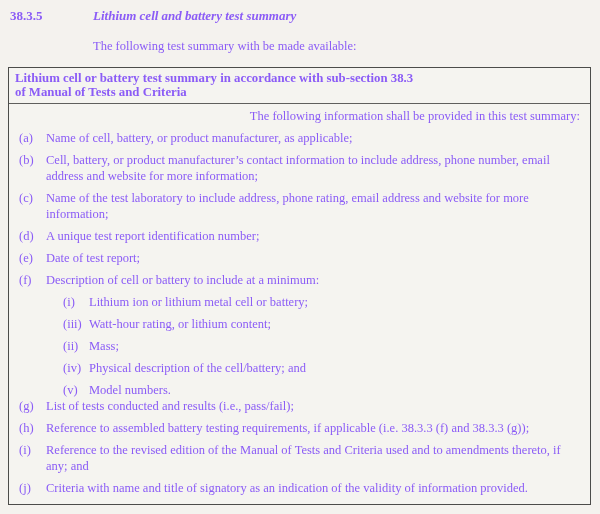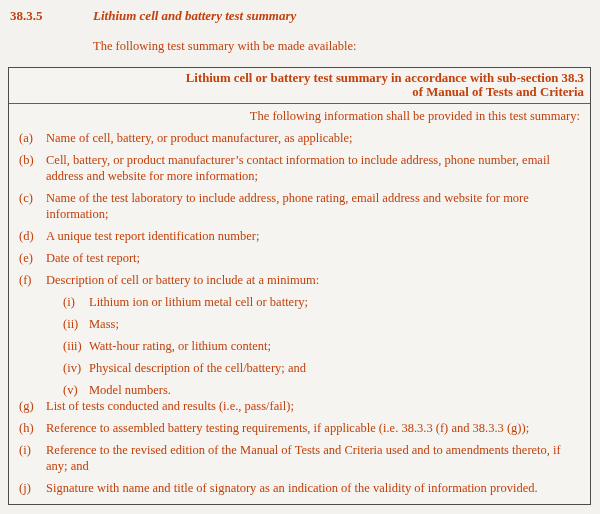--- a/index.html
+++ b/index.html
@@ -6,21 +6,21 @@
     margin: 0;
     padding: 0;
     background: #f4f2ee;
   }
   .page {
     position: relative;
     width: 600px;
     height: 514px;
     background: #f4f2ee;
     font-family: "Liberation Serif", "DejaVu Serif", serif;
-    color: #c2410c;
+    color: #8b5cf6;
     font-size: 12.5px;
     overflow: hidden;
     box-sizing: border-box;
   }
   .heading-row {
     display: flex;
     padding: 8px 0 0 10px;
     font-size: 13px;
     line-height: 15px;
   }
@@ -35,21 +35,21 @@
   .intro {
     margin: 16px 0 0 93px;
     line-height: 15px;
   }
   .box {
     margin: 13px 9px 0 8px;
     border: 1.5px solid #4c4c4a;
     background: #f5f4f0;
   }
   .box-header {
-    text-align: right;
+    text-align: left;
     font-weight: bold;
     font-size: 12.8px;
     line-height: 14px;
     padding: 3px 6px 4px 6px;
     border-bottom: 1px solid #5f5f5d;
   }
   .box-body {
     padding: 4px 10px 8px 10px;
     line-height: 16px;
   }
@@ -128,26 +128,26 @@
         <span class="lbl">(f)</span>
         <span class="txt">Description of cell or battery to include at a minimum:</span>
       </div>
 
       <div class="subitems">
         <div class="item">
           <span class="lbl">(i)</span>
           <span class="txt">Lithium ion or lithium metal cell or battery;</span>
         </div>
         <div class="item">
+          <span class="lbl">(iii)</span>
+          <span class="txt">Watt-hour rating, or lithium content;</span>
+        </div>
+        <div class="item">
           <span class="lbl">(ii)</span>
           <span class="txt">Mass;</span>
-        </div>
-        <div class="item">
-          <span class="lbl">(iii)</span>
-          <span class="txt">Watt-hour rating, or lithium content;</span>
         </div>
         <div class="item">
           <span class="lbl">(iv)</span>
           <span class="txt">Physical description of the cell/battery; and</span>
         </div>
         <div class="item">
           <span class="lbl">(v)</span>
           <span class="txt">Model numbers.</span>
         </div>
       </div>
@@ -162,18 +162,18 @@
         <span class="txt">Reference to assembled battery testing requirements, if applicable (i.e. 38.3.3 (f) and 38.3.3 (g));</span>
       </div>
 
       <div class="item">
         <span class="lbl">(i)</span>
         <span class="txt">Reference to the revised edition of the Manual of Tests and Criteria used and to amendments thereto, if any; and</span>
       </div>
 
       <div class="item">
         <span class="lbl">(j)</span>
-        <span class="txt">Signature with name and title of signatory as an indication of the validity of information provided.</span>
+        <span class="txt">Criteria with name and title of signatory as an indication of the validity of information provided.</span>
       </div>
 
     </div>
   </div>
 </div>
 
 </body></html>

